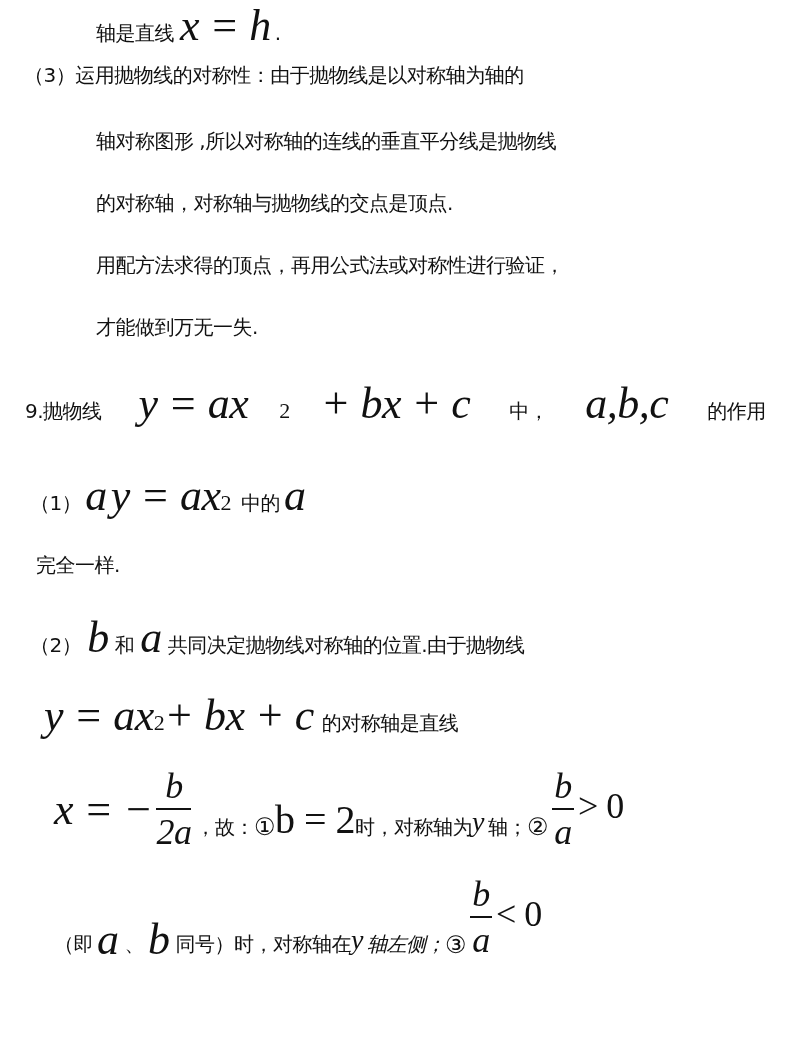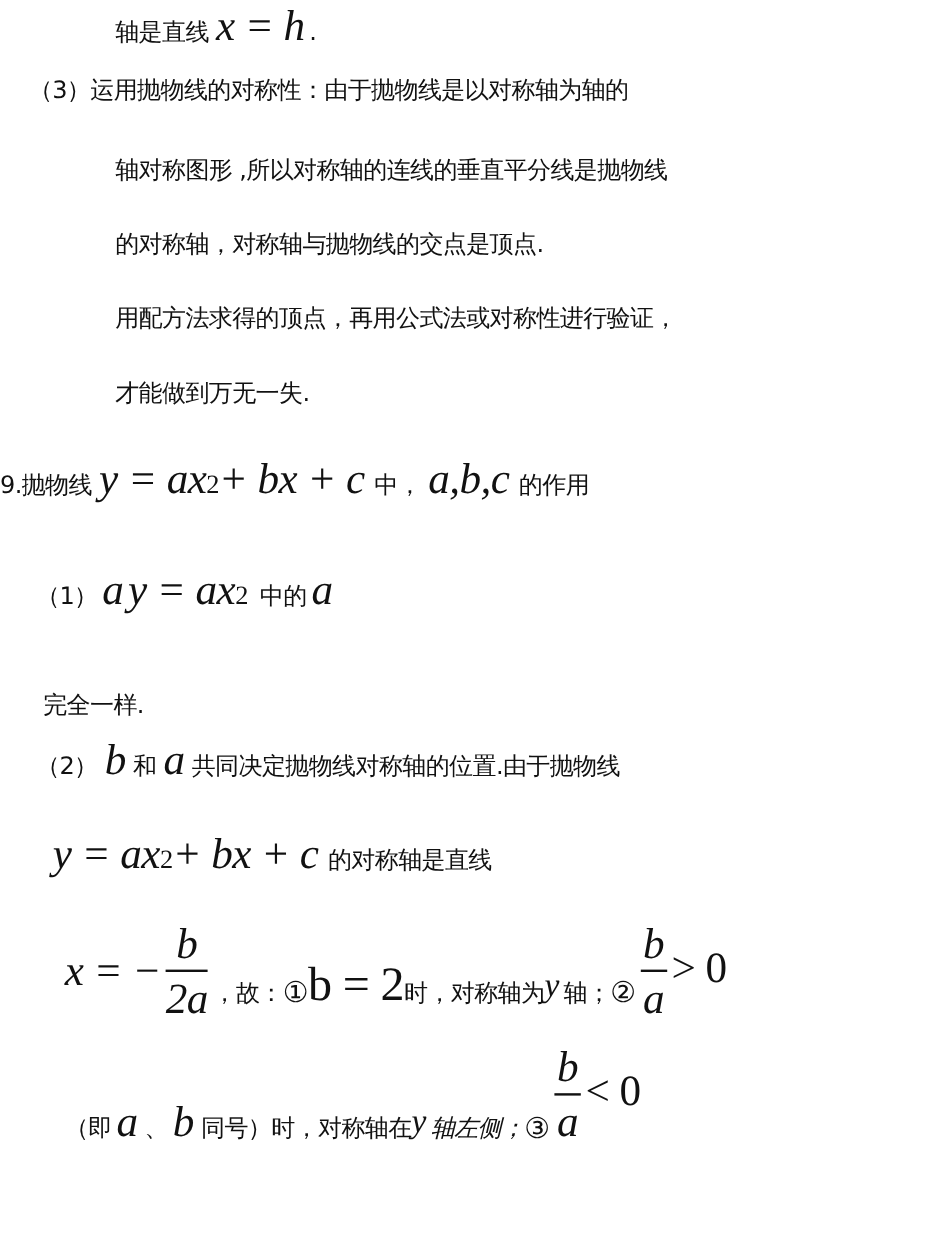--- a/index.html
+++ b/index.html
@@ -1,19 +1,19 @@
 <!DOCTYPE html>
 <html><head>
 <meta charset="utf-8">
 <style>
   html, body { margin: 0; padding: 0; background: #ffffff; }
   body { width: 793px; height: 1043px; position: relative; overflow: hidden; color: #111; }
   .line { position: absolute; white-space: nowrap; font-family: "DejaVu Sans", sans-serif; font-size: 26px; letter-spacing: -0.5px; display: flex; align-items: baseline; }
   .cn { font-family: "DejaVu Sans", sans-serif; font-size: 20px; }
-  .m { font-family: "Liberation Serif", serif; font-style: italic; font-size: 36px; }
+  .m { font-family: "Liberation Serif", serif; font-style: italic; font-size: 44px; }
   .mu { font-family: "Liberation Serif", serif; font-style: normal; font-size: 36px; }
   .sup { font-family: "Liberation Serif", serif; font-size: 22px; vertical-align: 18px; }
   .frac { display: inline-flex; flex-direction: column; align-items: center; vertical-align: middle; margin: 0 4px; }
   .frac .num, .frac .den { font-family: "Liberation Serif", serif; font-style: italic; font-size: 36px; line-height: 40px; }
   .frac .bar { width: 100%; border-top: 2px solid #111; min-width: 22px; margin: 2px 0; }
   .circ { font-family: "DejaVu Sans", sans-serif; font-size: 24px; }
 </style>
 </head>
 <body>
 
@@ -37,40 +37,40 @@
 </div>
 
 <div class="line" style="left:96px; top:252px;">
   <span class="cn">用配方法求得的顶点，再用公式法或对称性进行验证，</span>
 </div>
 
 <div class="line" style="left:96px; top:314px;">
   <span class="cn">才能做到万无一失.</span>
 </div>
 
-<div class="line" style="left:0; top:378px;">
+<div class="line" style="left:25px; top:378px;gap:31px;">
   <span class="cn">9.抛物线</span>
   <span class="m" style="margin-left:6px;">y = ax</span>
   <span class="sup">2</span>
   <span class="m"> + bx + c</span>
   <span class="cn" style="margin-left:8px;">中，</span>
   <span class="m" style="margin-left:6px;">a,b,c</span>
   <span class="cn" style="margin-left:8px;">的作用</span>
 </div>
 
 <div class="line" style="left:30px; top:470px;">
   <span class="cn">（1）</span>
   <span class="m" style="margin-left:4px;">a</span>
   <span class="m" style="margin-left:4px;">y = ax</span>
   <span class="sup">2</span>
   <span class="cn" style="margin-left:10px;">中的</span>
   <span class="m" style="margin-left:4px;">a</span>
 </div>
 
-<div class="line" style="left:36px; top:574px;align-items:center;">
+<div class="line" style="left:36px; top:552px;align-items:center;">
   <span class="cn">完全一样.</span>
 </div>
 
 <div class="line" style="left:30px; top:612px;">
   <span class="cn">（2）</span>
   <span class="m" style="margin-left:6px;">b</span>
   <span class="cn" style="margin-left:6px;">和</span>
   <span class="m" style="margin-left:6px;">a</span>
   <span class="cn" style="margin-left:6px;">共同决定抛物线对称轴的位置.由于抛物线</span>
 </div>

